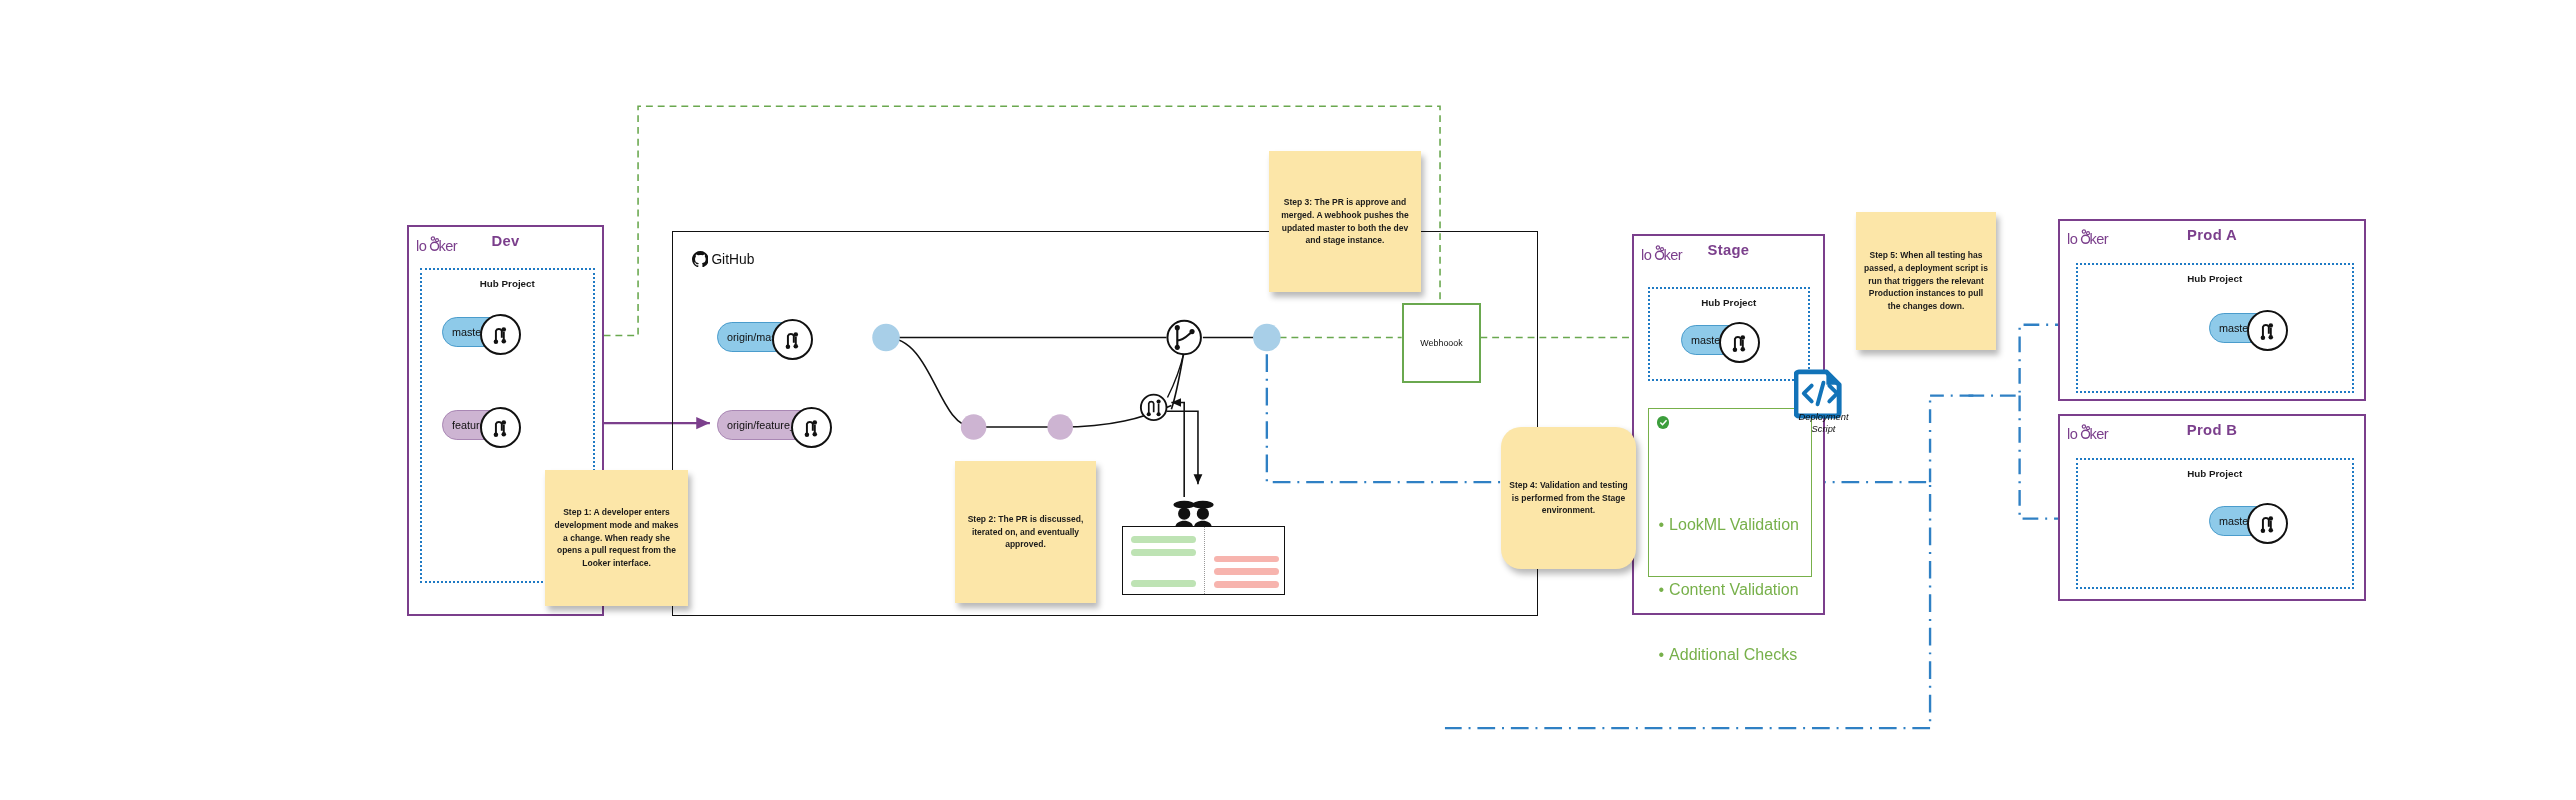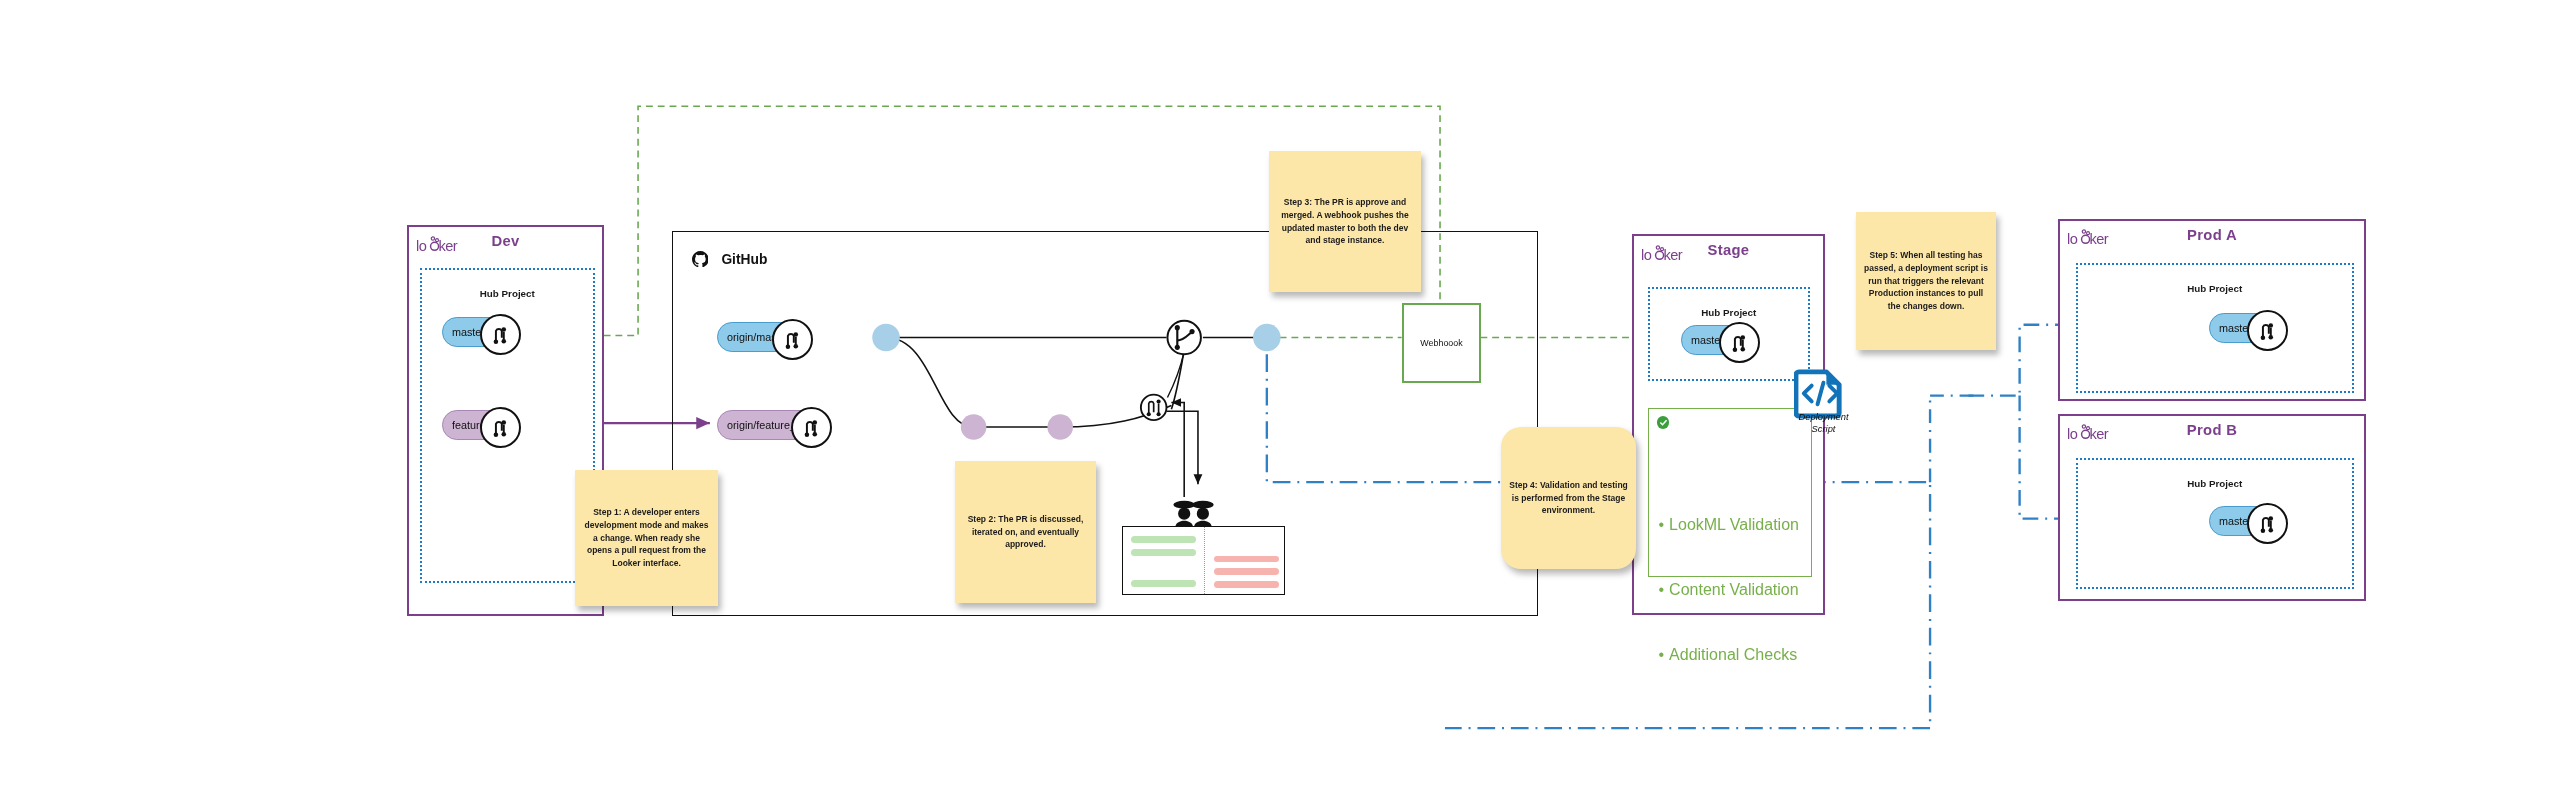--- a/index.html
+++ b/index.html
@@ -6,21 +6,21 @@
   body{width:2576px;height:800px;position:relative;overflow:hidden;
        font-family:"Liberation Sans","DejaVu Sans",sans-serif;}
   .canvas{position:absolute;left:0;top:0;width:2576px;height:800px;}
   svg.layer{position:absolute;left:0;top:0;width:2576px;height:800px;overflow:visible;}
 
   
   .env{position:absolute;border:2px solid #7B3F8C;background:#fff;box-sizing:border-box;}
   .env-title{position:absolute;top:5.9px;left:0;width:100%;text-align:center;
              color:#7B3F8C;font-weight:bold;font-size:14.8px;letter-spacing:0.3px;}
   .hub{position:absolute;border:2px dotted #1F7AC4;box-sizing:border-box;background:transparent;}
-  .hub-title{position:absolute;top:18px;left:0;width:100%;text-align:center;
+  .hub-title{position:absolute;top:8px;left:0;width:100%;text-align:center;
              color:#1a1a1a;font-size:9.8px;font-weight:600;}
 
   
   .looker{position:absolute;color:#7B3F8C;font-size:15.7px;font-weight:500;
           letter-spacing:-0.6px;line-height:1;}
 
   
   .branch{position:absolute;height:29.5px;border-radius:14.8px;box-sizing:border-box;
           display:flex;align-items:center;}
   .branch.blue{background:#8ECAE9;border:1px solid #4a9ccc;}
@@ -32,22 +32,22 @@
 
   
   .sticky{position:absolute;background:#FCE6A8;box-sizing:border-box;
           display:flex;align-items:center;justify-content:center;
           box-shadow:3px 4.9px 5.9px rgba(0,0,0,.28);}
   .sticky span{display:block;text-align:center;font-size:8.5px;line-height:1.5;
                color:#1b1b1b;padding:0 7.9px;font-weight:600;}
 
   
   .gh-frame{position:absolute;border:1.6px solid #111;box-sizing:border-box;background:transparent;}
-  .gh-logo{position:absolute;display:flex;align-items:center;gap:13px;
-           font-size:13.8px;font-weight:bold;color:#111;}
+  .gh-logo{position:absolute;display:flex;align-items:center;gap:3px;
+           font-size:13.8px;font-weight:normal;color:#111;}
 
   
   .webhook{position:absolute;border:2px solid #6AA84F;box-sizing:border-box;
            display:flex;align-items:center;justify-content:center;
            font-size:8.9px;color:#111;background:#fff;}
 
   
   .valid{position:absolute;border:1.8px solid #77B04A;box-sizing:border-box;background:#fff;}
   .valid ul{list-style:none;margin:0;padding:0;position:absolute;left:9.8px;top:61px;}
   .valid li{color:#77B04A;font-size:16px;line-height:1.32;white-space:nowrap;margin-top:44px;}
@@ -377,21 +377,21 @@
         <path d="M5,17 L5,7 A3.3,3.3 0 0 1 11,7 L11,14" stroke="#111" stroke-width="2" fill="none"></path>
         <path d="M13,16 L13,8" stroke="#111" stroke-width="2" fill="none"></path>
         <circle cx="5" cy="18" r="2.3" fill="#111"></circle>
         <circle cx="13" cy="17.5" r="2.3" fill="#111"></circle>
         <circle cx="13" cy="5.5" r="2.3" fill="#111"></circle>
       </svg>
     </span>
   </div>
 </div>
 
-<div class="sticky" style="left:575px;top:470px;width:143px;height:136px;">
+<div class="sticky" style="left:545px;top:470px;width:143px;height:136px;">
   <span>Step 1: A developer enters development mode and makes a change. When ready she opens a pull request from the Looker interface.</span>
 </div>
 
 <div class="sticky" style="left:955px;top:461px;width:141px;height:142px;">
   <span>Step 2: The PR is discussed, iterated on, and eventually approved.</span>
 </div>
 
 <div class="sticky" style="left:1233px;top:151px;width:152px;height:141px;margin-left:36px;">
   <span>Step 3: The PR is approve and merged. A webhook pushes the updated master to both the dev and stage instance.</span>
 </div>

